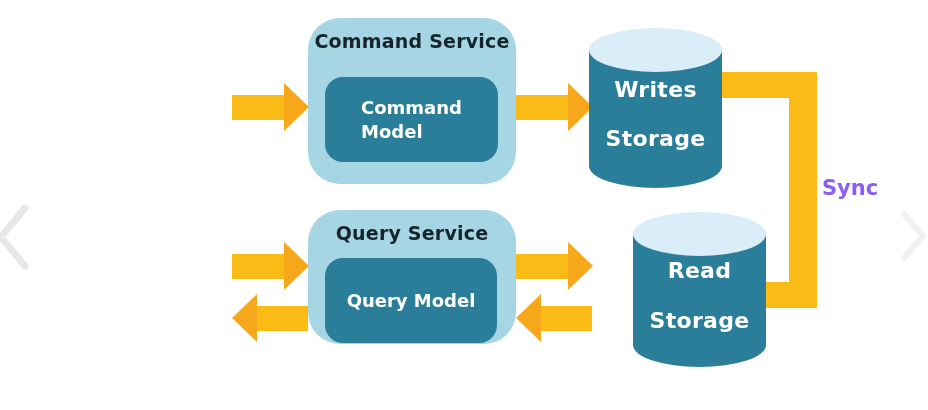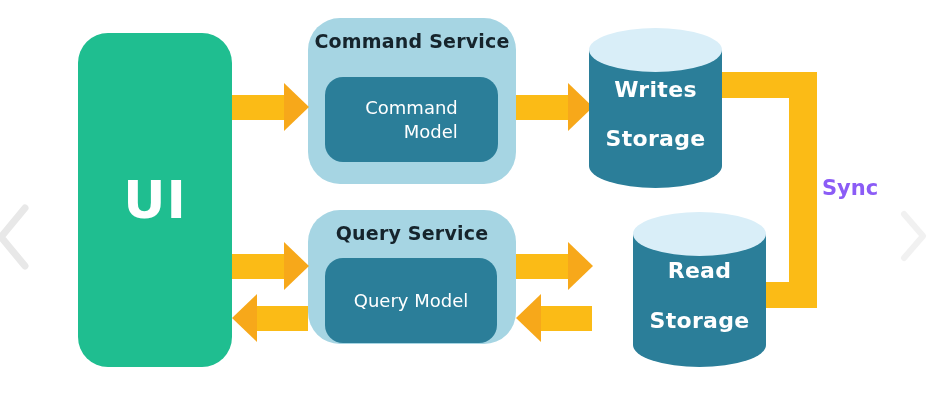--- a/index.html
+++ b/index.html
@@ -24,23 +24,23 @@
   }
   .service.command { top:18px; height:166px; }
   .service.query   { top:210px; height:134px; }
   .service-title {
     margin-top:12px; font-size:19px; font-weight:bold;
     color:var(--title-text,#16242C); letter-spacing:0.2px;
   }
   .model {
     position:absolute; left:17px; width:173px; height:85px;
     background:var(--teal,#2B7E99); border-radius:18px;
-    color:#fff; font-weight:normal; font-size:18px; line-height:1.3;
+    color:#fff; font-weight:bold; font-size:18px; line-height:1.3;
     display:flex; align-items:center; justify-content:center;
-    white-space:pre-line; text-align:right;
+    white-space:pre-line; text-align:left;
   }
   .command .model { top:59px; }
   .query   .model { top:48px; width:172px; }
 
   
   .cylinder { position:absolute; width:133px; }
   .cylinder.writes { left:589px; top:28px;  height:160px; }
   .cylinder.reads  { left:589px; top:212px; height:155px;margin-left:44px; }
   .cyl-bottom {
     position:absolute; left:0; right:0; bottom:0; height:44px;
@@ -113,23 +113,20 @@
     <svg width="36" height="70" viewBox="0 0 36 70" fill="none" stroke="#E8E8E8" stroke-width="7" stroke-linecap="round" stroke-linejoin="round">
       <path d="M31 6 L7 35 L31 64"></path>
     </svg>
   </button>
   <button class="nav next">
     <svg width="30" height="56" viewBox="0 0 30 56" fill="none" stroke="#F1F1F1" stroke-width="6" stroke-linecap="round" stroke-linejoin="round">
       <path d="M6 6 L25 28 L6 50"></path>
     </svg>
   </button>
 
-  <div class="ui-box">
-    <span>UI</span>
-  </div>
 
   <div class="service command">
     <div class="service-title">Command Service</div>
     <div class="model">Command
 Model</div>
   </div>
 
   <div class="service query">
     <div class="service-title">Query Service</div>
     <div class="model">Query Model</div>

